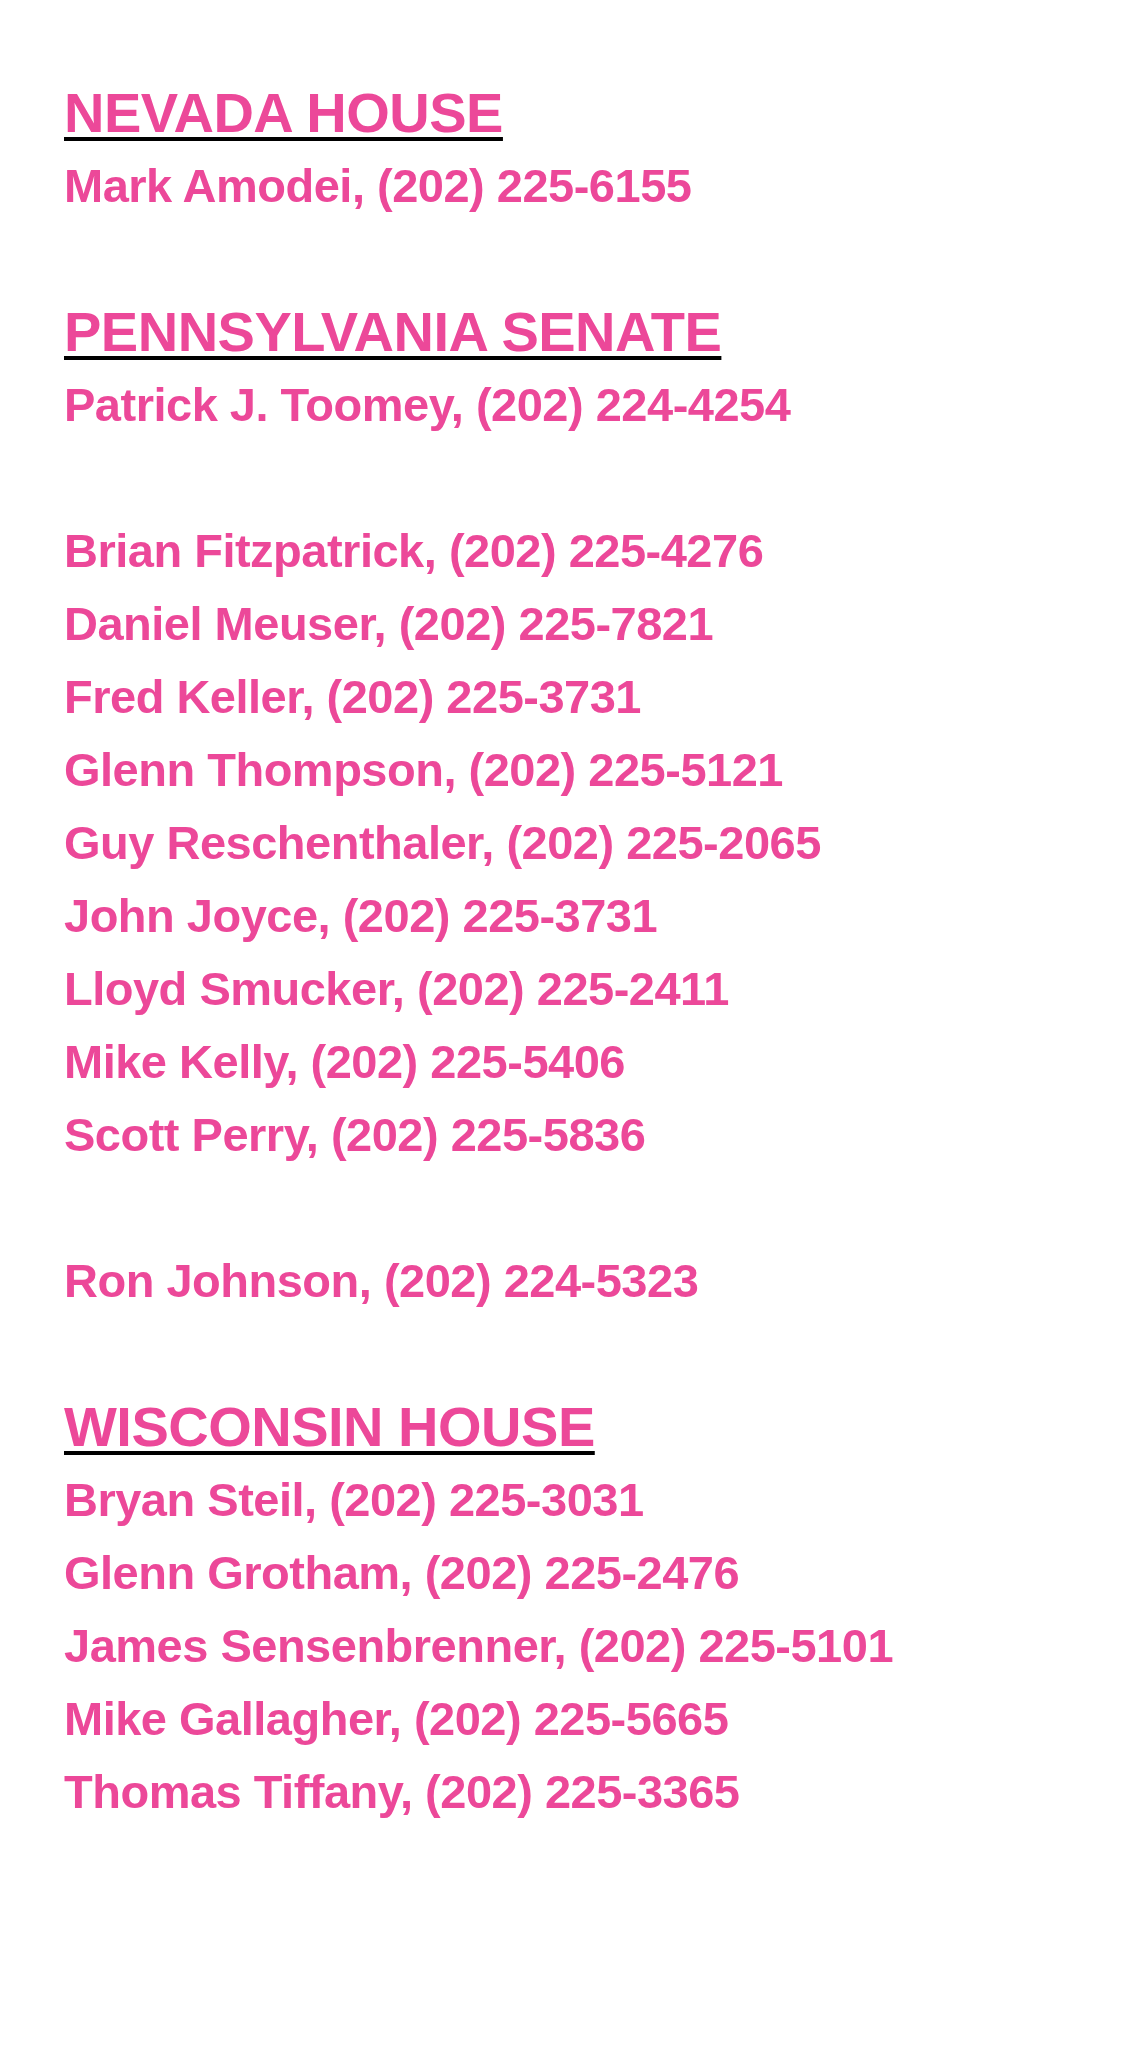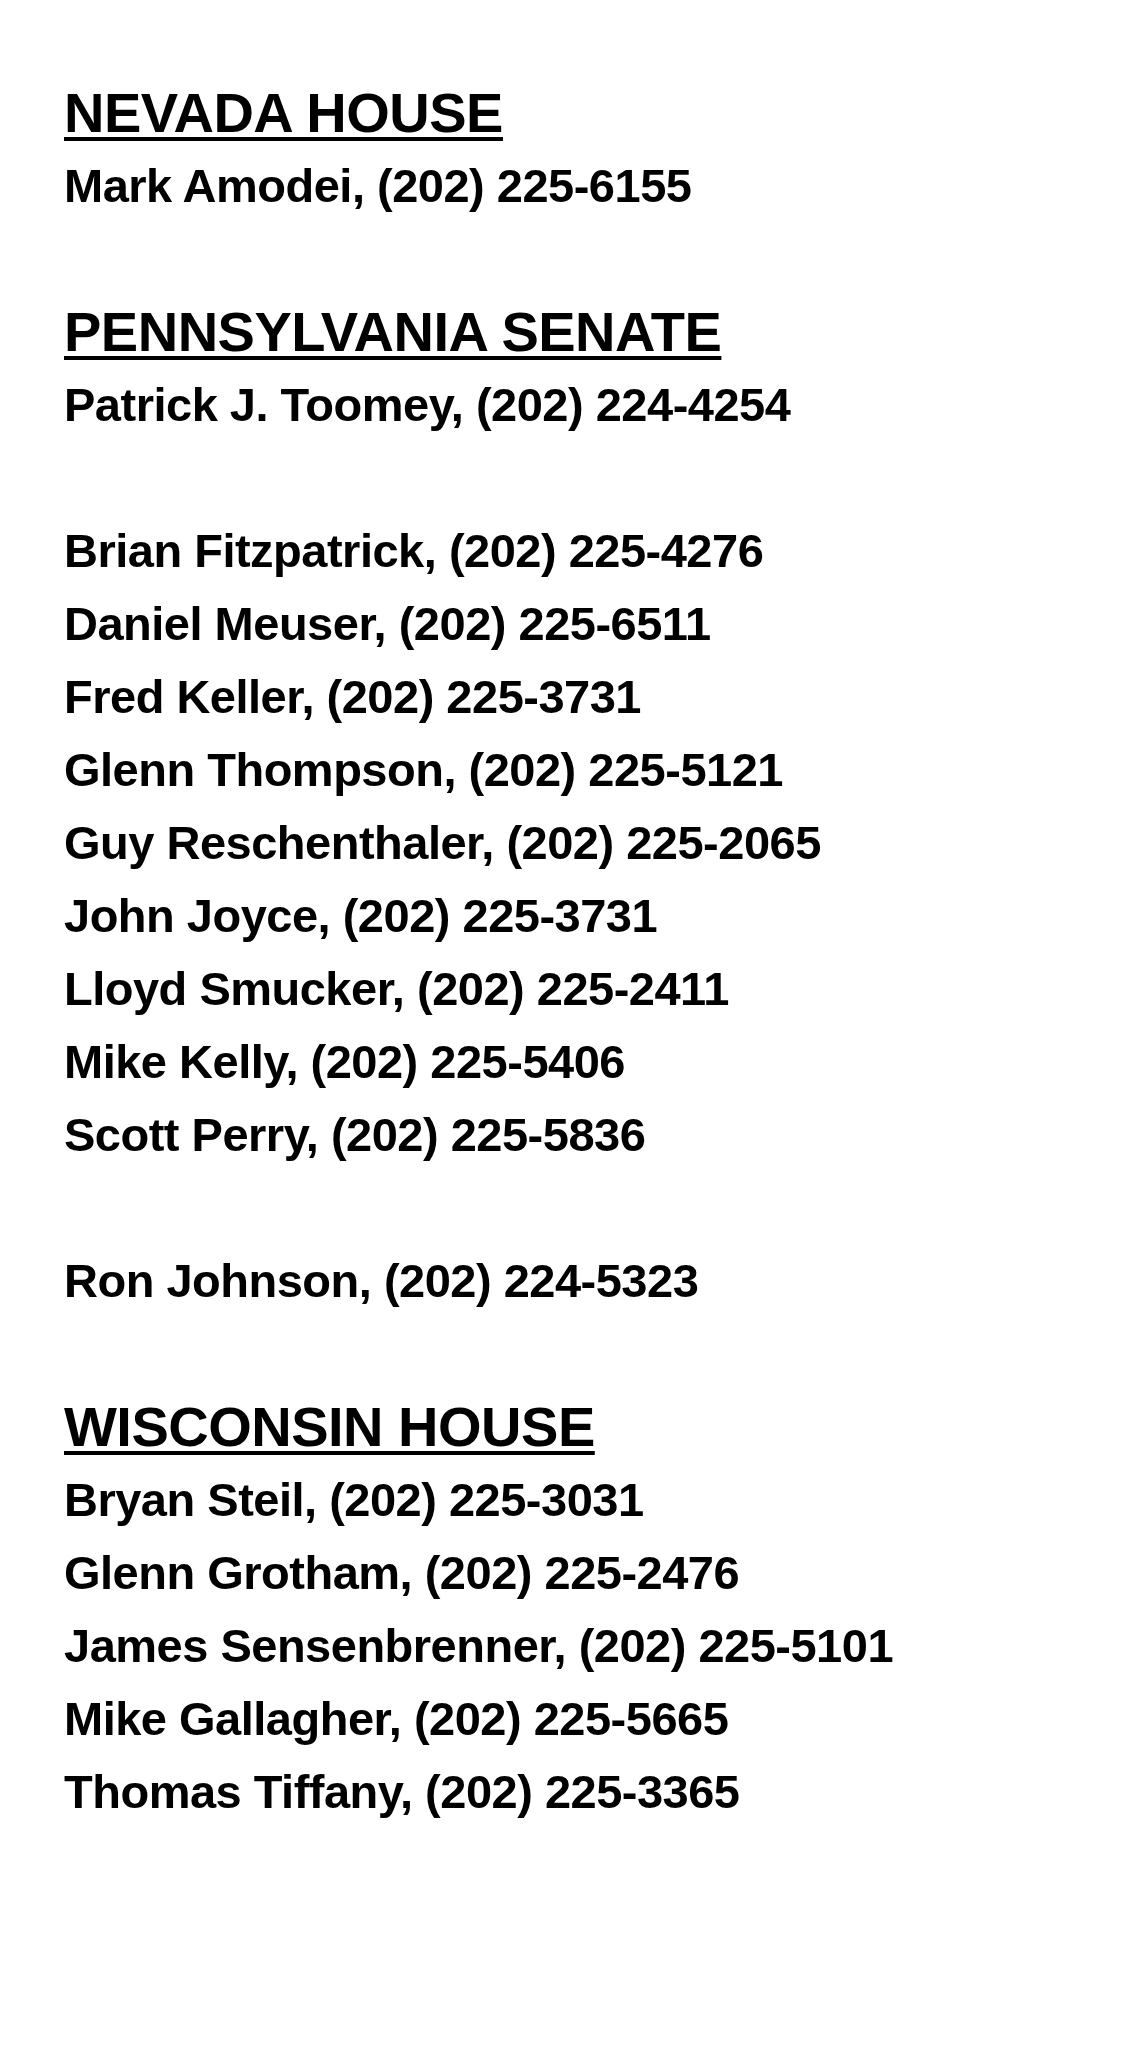--- a/index.html
+++ b/index.html
@@ -11,21 +11,21 @@
     width: 1142px;
     height: 2048px;
     overflow: hidden;
     font-family: "Liberation Sans", "DejaVu Sans", sans-serif;
   }
   .page {
     box-sizing: border-box;
     width: 1142px;
     height: 2048px;
     padding: 76px 30px 0 64px;
-    color: #000000;
+    color: #ec4899;
   }
   .section {
     margin: 0 0 73px 0;
   }
   .section:last-child {
     margin-bottom: 14px;
   }
   .section-title {
     margin: 0;
     font-size: 56px;
@@ -69,21 +69,21 @@
     <h2 class="section-title"><span class="title-text">PENNSYLVANIA SENATE</span></h2>
     <ul class="entries">
   <li class="entry"><span class="entry-name">Patrick J. Toomey</span><span class="entry-sep">, </span><span class="entry-phone">(202) 224-4254</span></li>
 </ul>
   </section>
 
   <section class="section">
     <ul class="entries">
   <li class="entry"><span class="entry-name">Brian Fitzpatrick</span><span class="entry-sep">, </span><span class="entry-phone">(202) 225-4276</span></li>
 
-  <li class="entry"><span class="entry-name">Daniel Meuser</span><span class="entry-sep">, </span><span class="entry-phone">(202) 225-6511</span></li>
+  <li class="entry"><span class="entry-name">Daniel Meuser</span><span class="entry-sep">, </span><span class="entry-phone">(202) 225-7821</span></li>
 
   <li class="entry"><span class="entry-name">Fred Keller</span><span class="entry-sep">, </span><span class="entry-phone">(202) 225-3731</span></li>
 
   <li class="entry"><span class="entry-name">Glenn Thompson</span><span class="entry-sep">, </span><span class="entry-phone">(202) 225-5121</span></li>
 
   <li class="entry"><span class="entry-name">Guy Reschenthaler</span><span class="entry-sep">, </span><span class="entry-phone">(202) 225-2065</span></li>
 
   <li class="entry"><span class="entry-name">John Joyce</span><span class="entry-sep">, </span><span class="entry-phone">(202) 225-3731</span></li>
 
   <li class="entry"><span class="entry-name">Lloyd Smucker</span><span class="entry-sep">, </span><span class="entry-phone">(202) 225-2411</span></li>

